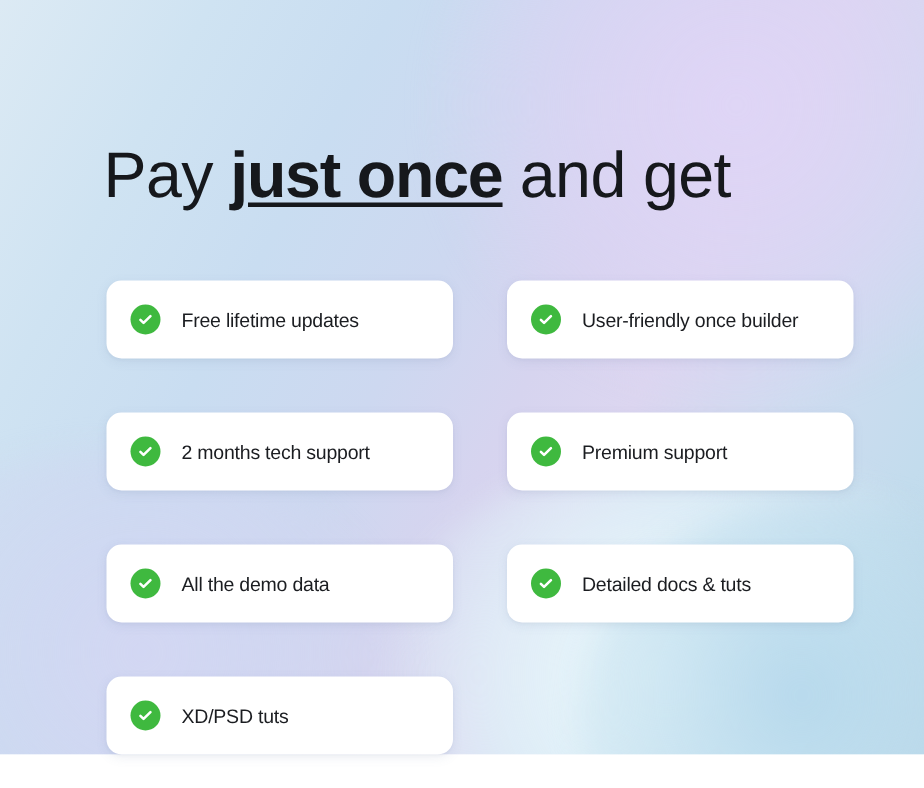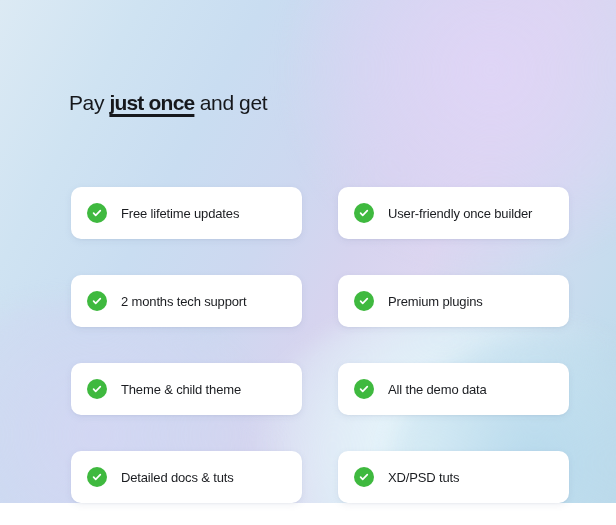--- a/index.html
+++ b/index.html
@@ -110,21 +110,21 @@
     background: #ffffff;
   }
 
   
   .heading {
     position: absolute;
     left: 69px;
     top: 68px;
     width: 470px;
     color: #16181c;
-    font-size: 21px;
+    font-size: 43px;
     line-height: 41px;
     letter-spacing: -0.4px;
     font-weight: 400;
     white-space: nowrap;
   }
   .heading .line { display: block; }
   .heading .em {
     font-weight: 800;
     text-decoration: underline;
     text-decoration-thickness: 2.5px;
@@ -219,31 +219,23 @@
       </span>
       <span class="card-label">2 months tech support</span>
     </div>
 
     <div class="card">
       <span class="check">
         <svg width="12" height="12" viewBox="0 0 12 12" aria-hidden="true">
           <path d="M2.6 6.2 L4.7 8.3 L9.3 3.7" fill="none" stroke="#ffffff" stroke-width="1.7" stroke-linecap="round" stroke-linejoin="round"></path>
         </svg>
       </span>
-      <span class="card-label">Premium plugins</span>
-    </div>
-
-    <div class="card">
-      <span class="check">
-        <svg width="12" height="12" viewBox="0 0 12 12" aria-hidden="true">
-          <path d="M2.6 6.2 L4.7 8.3 L9.3 3.7" fill="none" stroke="#ffffff" stroke-width="1.7" stroke-linecap="round" stroke-linejoin="round"></path>
-        </svg>
-      </span>
-      <span class="card-label">Theme &amp; child theme</span>
-    </div>
+      <span class="card-label">Premium support</span>
+    </div>
+
 
     <div class="card">
       <span class="check">
         <svg width="12" height="12" viewBox="0 0 12 12" aria-hidden="true">
           <path d="M2.6 6.2 L4.7 8.3 L9.3 3.7" fill="none" stroke="#ffffff" stroke-width="1.7" stroke-linecap="round" stroke-linejoin="round"></path>
         </svg>
       </span>
       <span class="card-label">All the demo data</span>
     </div>
 

